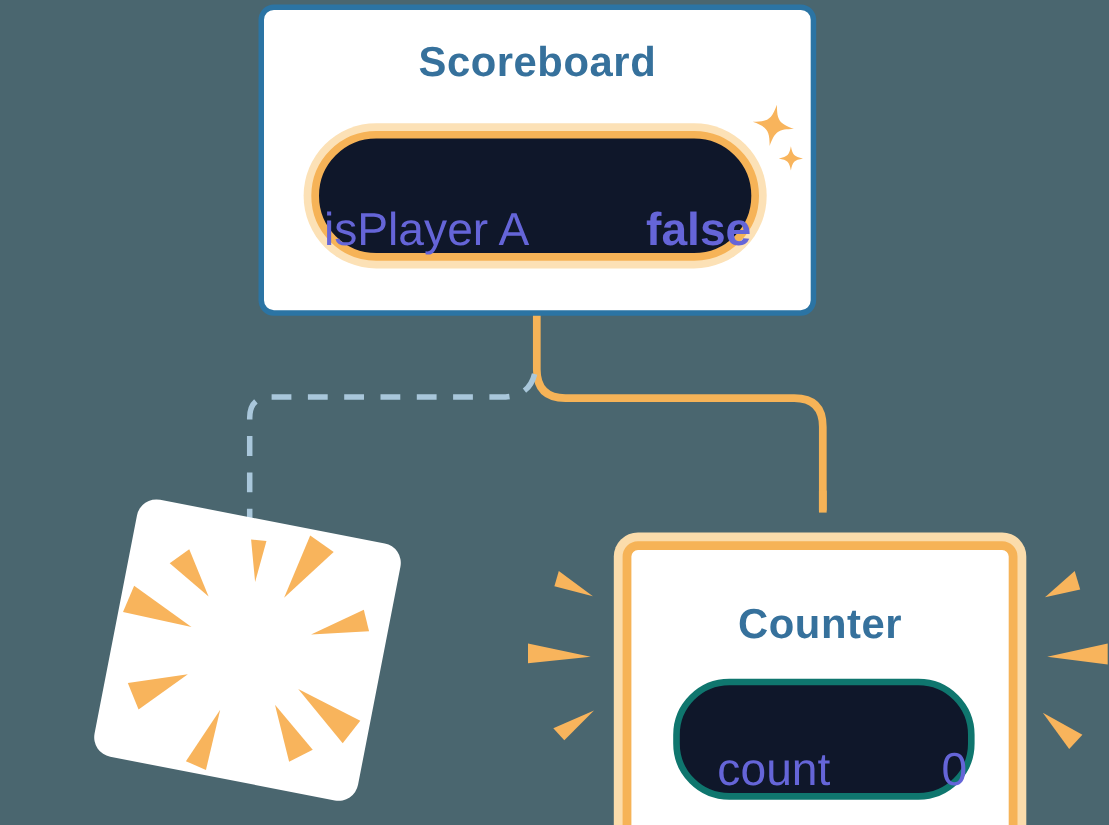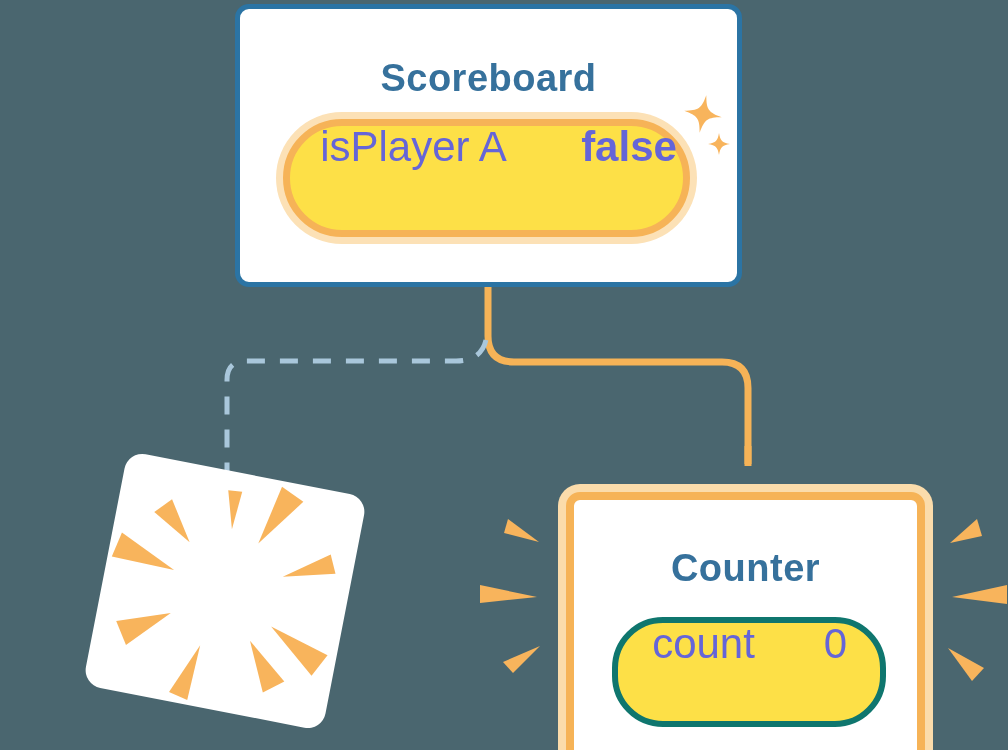--- a/index.html
+++ b/index.html
@@ -16,23 +16,23 @@
   .card{position:absolute;background:#ffffff;z-index:1;}
   .scoreboard{
     left:235px;top:4px;width:497px;height:273px;
     border:5px solid #2b74a4;border-radius:14px;
   }
   .card-title{
     position:absolute;left:0;right:0;text-align:center;
     font-size:38px;line-height:40px;font-weight:700;color:#36719c;
     letter-spacing:0.5px;
   }
-  .scoreboard .card-title{top:49px;}
+  .scoreboard .card-title{top:28px;}
 
-  .state-pill{position:absolute;display:flex;align-items:flex-start;background:#fde047;}
+  .state-pill{position:absolute;display:flex;align-items:flex-end;background:#0f172a;gap:32px;}
   .pill-section{display:flex;align-items:center;justify-content:center;}
   .pill-label,.pill-value{color:#6565d8;font-size:42px;line-height:1;}
   .pill-value.bold{font-weight:700;}
 
   .state-pill.highlighted{
     left:43px;top:110px;width:393px;height:104px;
     border:7px solid #f6b357;border-radius:62px;
     box-shadow:0 0 0 7px #fce1b6;
   }
   .state-pill.highlighted .pill-section.left{width:247px;}

